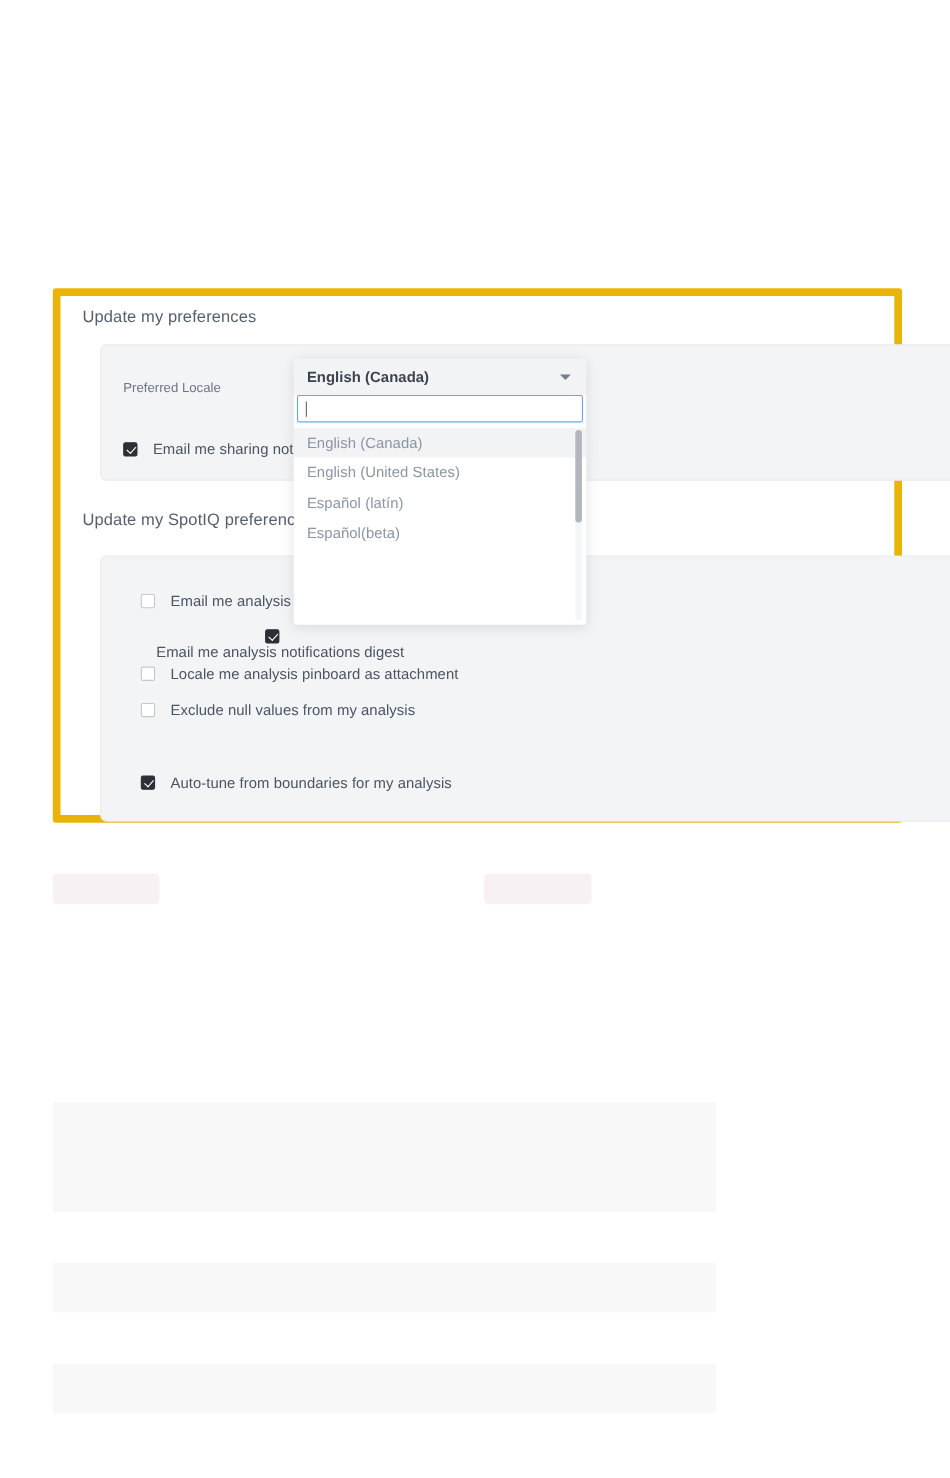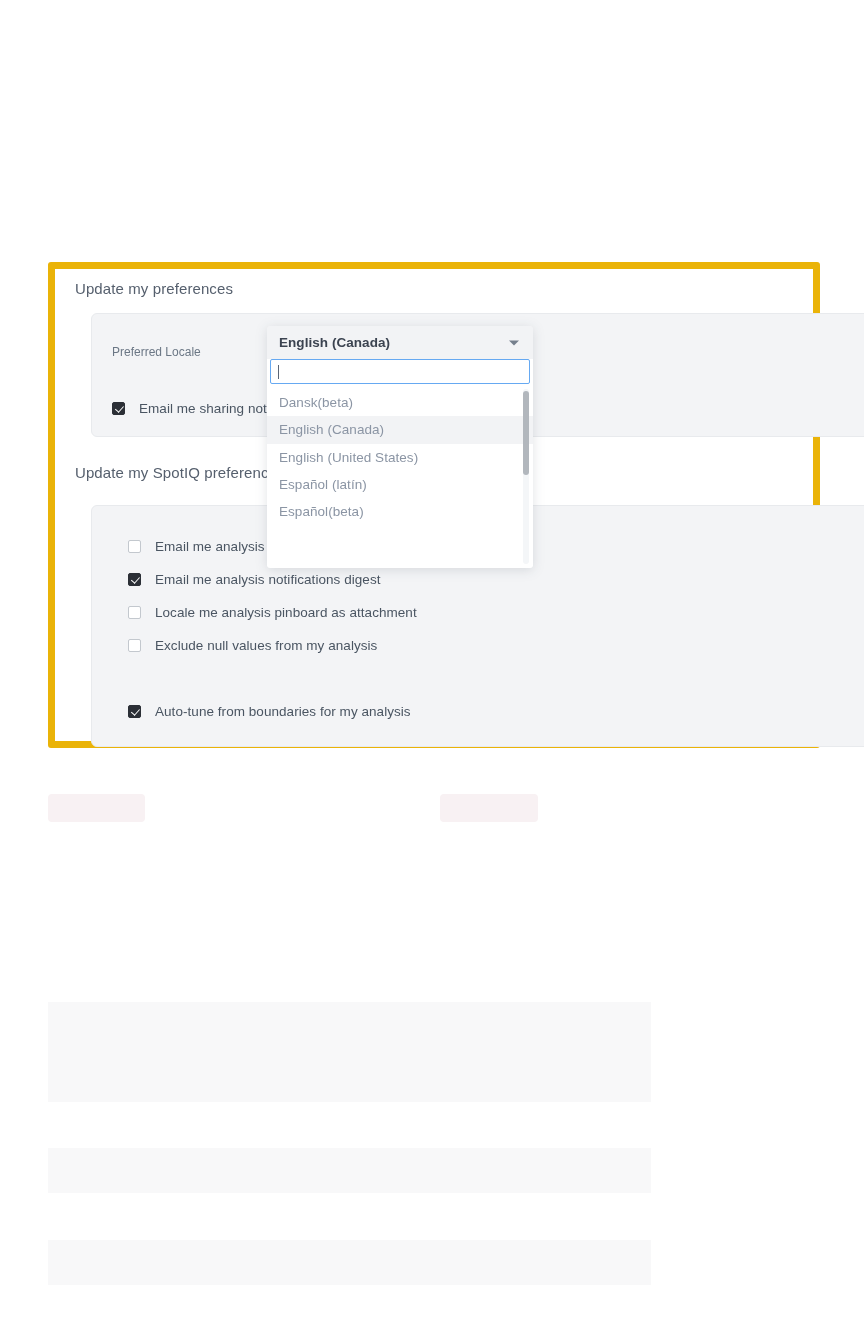--- a/index.html
+++ b/index.html
@@ -101,21 +101,21 @@
     font-size: 13.5px;
     color: #4a5562;
     letter-spacing: .05px;
   }
 
   
   .row-sharing { left: 20px; top: 87px; }
 
   
   .spotiq-row-0 { left: 36px; top: 33px; }
-  .spotiq-row-1 { left: 36px; top: 66px; }
+  .spotiq-row-1 { left: 36px; top: 66px; flex-direction: column; }
   .spotiq-row-2 { left: 36px; top: 99px; }
   .spotiq-row-3 { left: 36px; top: 132px; }
   .spotiq-row-4 { left: 36px; top: 165px; }
   .spotiq-row-5 { left: 36px; top: 198px; }
 
   
   .locale-dropdown {
     position: absolute;
     left: 267px;
     top: 326px;
@@ -294,21 +294,20 @@
   </div>
 
   <div class="dd-search-wrap">
     <div class="dd-search">
       <span class="dd-caret-bar"></span>
       <span class="dd-search-val"></span>
     </div>
   </div>
 
   <div class="dd-list">
-    <div class="dd-option">Dansk(beta)</div>
     <div class="dd-option selected">English (Canada)</div>
     <div class="dd-option">English (United States)</div>
     <div class="dd-option">Español (latín)</div>
     <div class="dd-option">Español(beta)</div>
 
     <div class="dd-scroll-track"></div>
     <div class="dd-scroll-thumb"></div>
   </div>
 </div>
 

